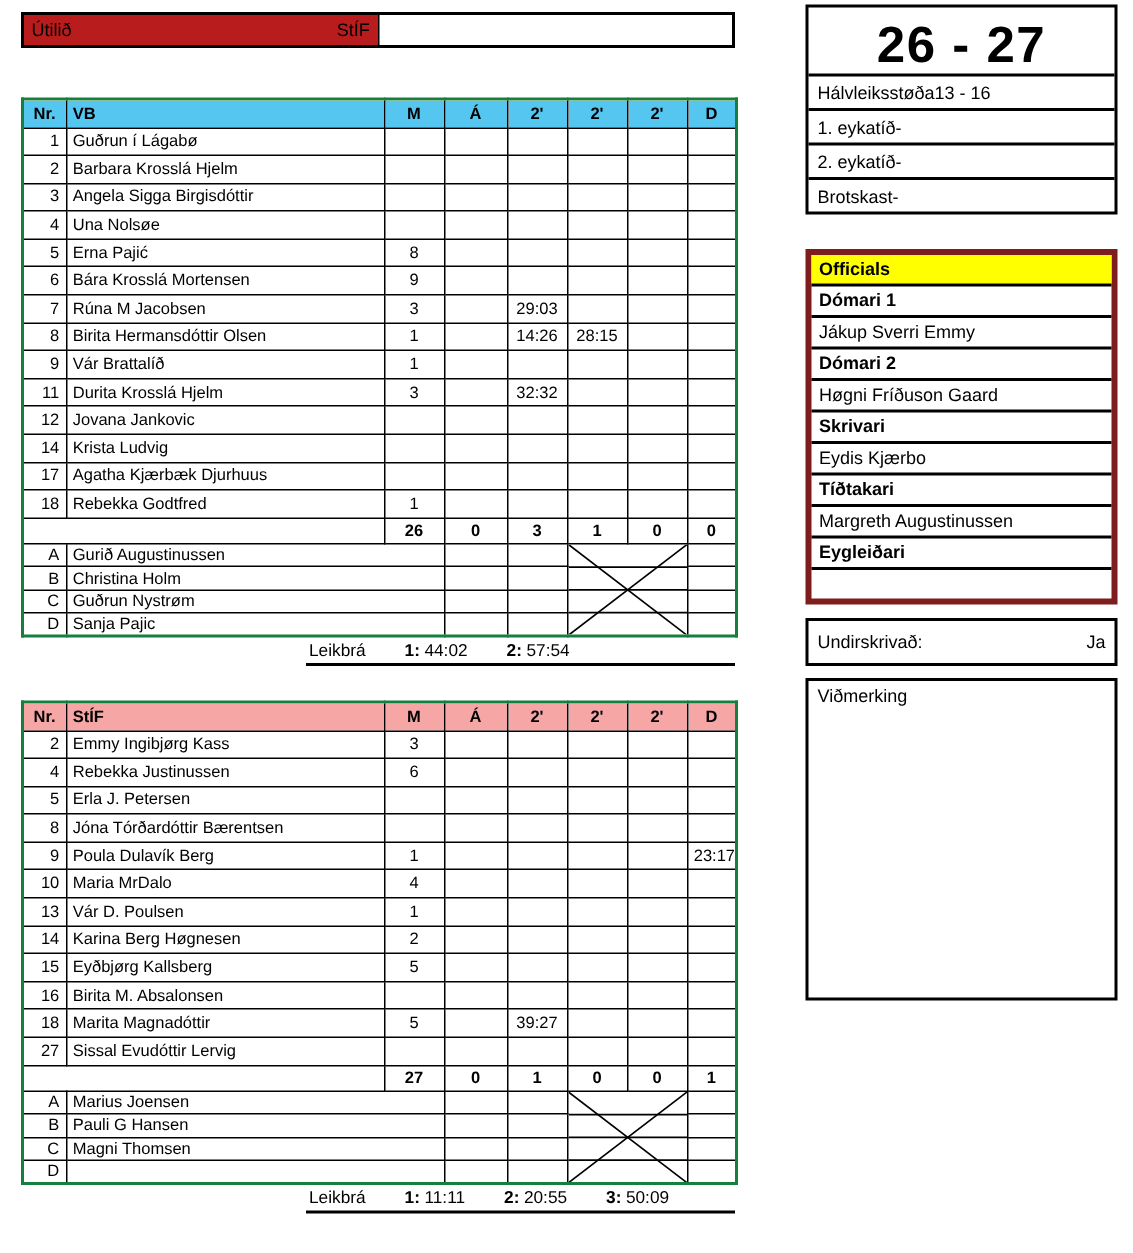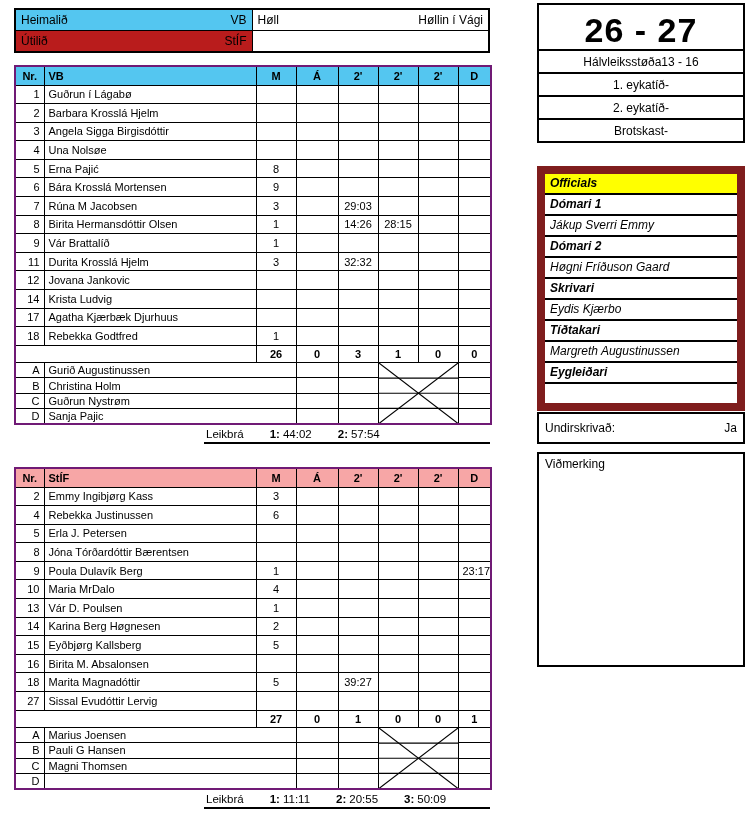--- a/index.html
+++ b/index.html
@@ -10,21 +10,21 @@
   .team-header{position:absolute;left:14px;top:8px;width:476px;border:2px solid #000;box-sizing:border-box;}
   .th-row{display:flex;}
   .th-row + .th-row{border-top:1px solid #000;}
   .th-cell{flex:1;display:flex;justify-content:space-between;align-items:center;
            height:20px;padding:0 5px;font-size:12px;box-sizing:border-box;overflow:hidden;white-space:nowrap;}
   .th-cell + .th-cell{border-left:1px solid #000;}
 
   
   .table-block{position:absolute;left:14px;width:476px;}
   #tbl0{top:65px;} #tbl1{top:467px;}
-  table.roster{width:476px;border-collapse:collapse;border:2px solid #701a75;table-layout:fixed;}
+  table.roster{width:476px;border-collapse:collapse;border:2px solid #15803d;table-layout:fixed;}
   table.roster th,table.roster td{border:1px solid #000;font-size:11px;padding:0 4px;
       overflow:hidden;white-space:nowrap;box-sizing:border-box;}
   table.roster th{height:19px;font-weight:bold;text-align:center;}
   table.roster th.name{text-align:left;}
   table.roster td{height:18.6px;}
   td.nr,th.nr{text-align:right;padding-right:6px;}
   td.name{text-align:left;}
   td.num{text-align:center;}
   tr.totals td{font-weight:bold;height:17px;}
   tr.bench td{height:15.5px;}
@@ -32,51 +32,41 @@
   td.xwrap svg{position:absolute;inset:0;width:100%;height:100%;display:block;}
   td.xwrap line{stroke:#000;stroke-width:1.1;vector-effect:non-scaling-stroke;}
 
   .leikbra{margin-left:190px;width:286px;box-sizing:border-box;border-bottom:2px solid #000;
            display:flex;gap:26px;font-size:11.5px;padding:3px 0 2px 2px;white-space:nowrap;}
   .leikbra b{margin-right:3px;}
 
   
   .score-panel{position:absolute;left:537px;top:3px;width:208px;border:2px solid #000;box-sizing:border-box;}
   .big-score{height:44px;line-height:50px;font-size:34px;font-weight:bold;text-align:center;letter-spacing:1px;}
-  .sp-row{display:flex;justify-content:center;align-items:center;height:21px;
+  .sp-row{display:flex;justify-content:flex-start;align-items:center;height:21px;
           padding:0 6px;border-top:2px solid #000;font-size:12px;}
 
-  .officials{position:absolute;left:537px;top:166px;width:208px;border:8px solid #7f1d1d;box-sizing:border-box;font-style:italic;}
+  .officials{position:absolute;left:537px;top:166px;width:208px;border:4px solid #7f1d1d;box-sizing:border-box;}
   .of-row{height:17px;line-height:17px;padding:1px 5px;font-size:12px;overflow:hidden;white-space:nowrap;}
   .of-row + .of-row{border-top:2px solid #000;}
   .of-row.title{font-weight:bold;}
   .of-row.label{font-weight:bold;}
 
   .signature{position:absolute;left:537px;top:412px;width:208px;height:32px;border:2px solid #000;
              box-sizing:border-box;display:flex;justify-content:space-between;align-items:center;
              padding:0 6px;font-size:12px;}
   .remarks{position:absolute;left:537px;top:452px;width:208px;height:215px;border:2px solid #000;
            box-sizing:border-box;font-size:12px;padding:3px 6px;}
 </style>
 </head>
 <body>
 
 <div class="page">
 
   <div class="team-header">
-    <div class="th-row">
-      <div class="th-cell" style="background: rgb(84, 198, 240);">
-        <span>Heimalið</span>
-        <span>VB</span>
-      </div>
-      <div class="th-cell">
-        <span>Høll</span>
-        <span>Høllin í Vági</span>
-      </div>
-    </div>
     <div class="th-row">
       <div class="th-cell" style="background: #b91c1c;">
         <span>Útilið</span>
         <span>StÍF</span>
       </div>
       <div class="th-cell"></div>
     </div>
   </div>
 
   <div class="table-block" id="tbl0">

